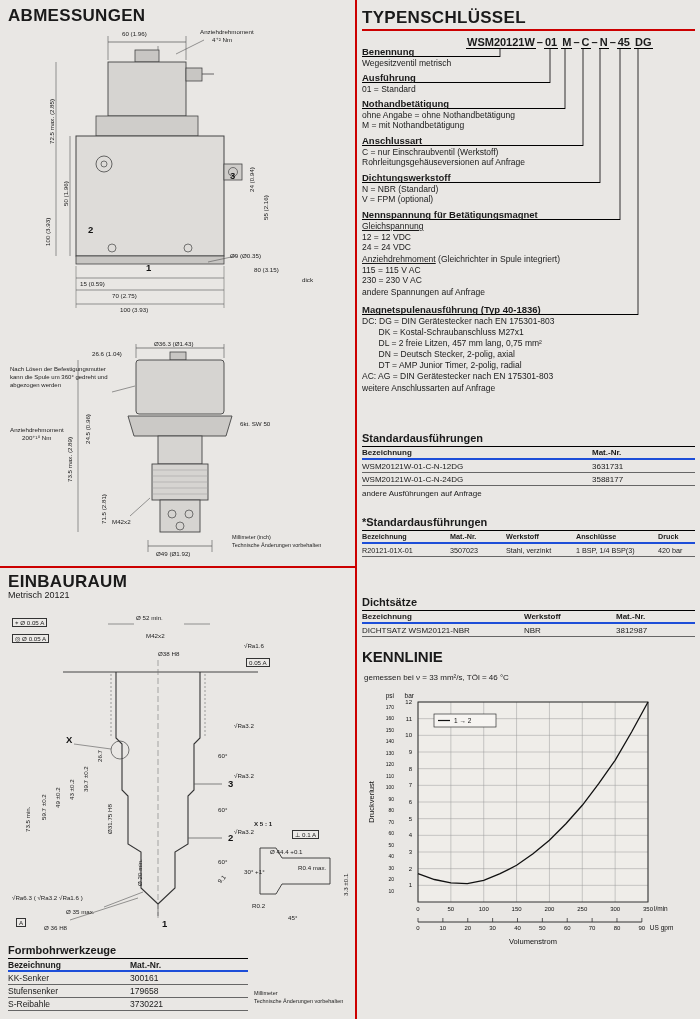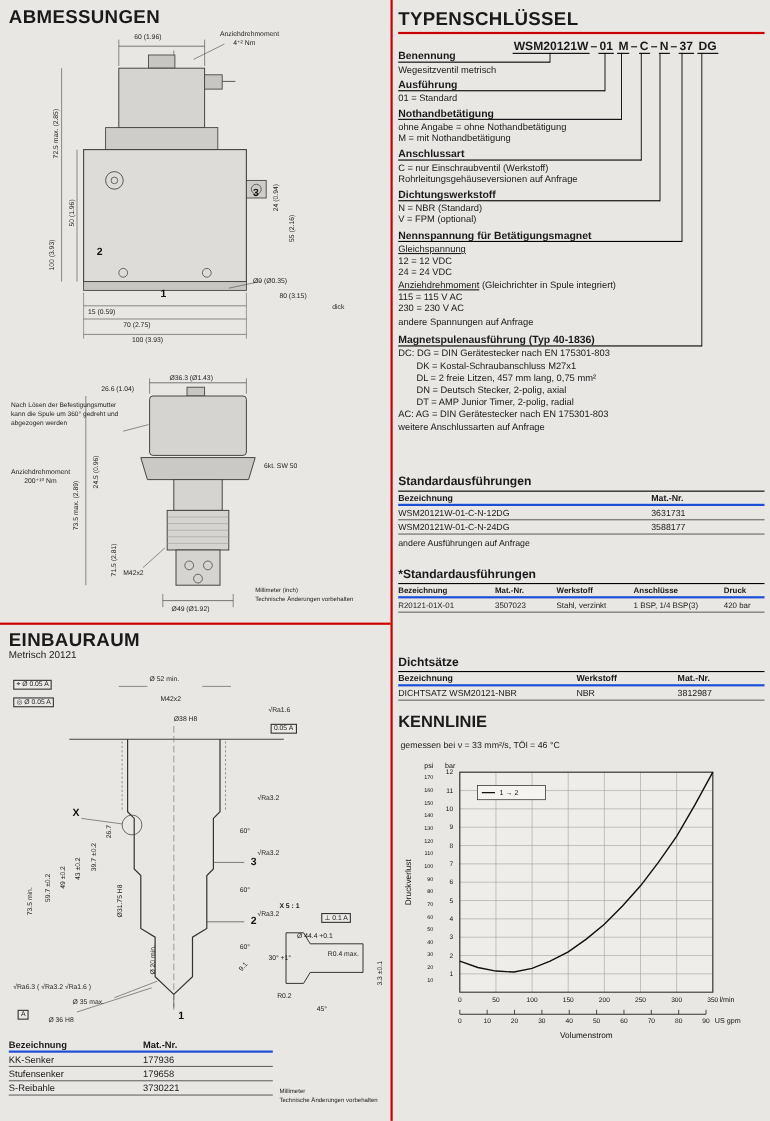--- a/index.html
+++ b/index.html
@@ -194,48 +194,49 @@
   <span class="lab" style="left:290px;top:262px">R0.4 max.</span>
   <span class="lab" style="left:236px;top:266px">30° +1°</span>
   <span class="lab rot" style="left:334px;top:294px">3.3 ±0.1</span>
   <span class="lab rot45" style="left:208px;top:278px">9.1</span>
   <span class="lab" style="left:244px;top:300px">R0.2</span>
   <span class="lab" style="left:280px;top:312px">45°</span>
   <span class="lab" style="left:4px;top:292px">√Ra6.3  ( √Ra3.2  √Ra1.6 )</span>
 </div>
 
 <div class="ltbl" style="top:944px">
+  <div class="tbl-title">Formbohrwerkzeuge</div>
   <div class="trow thead">
     <span style="width:122px">Bezeichnung</span>
     <span>Mat.-Nr.</span>
   </div>
   <div class="trow">
     <span style="width:122px">KK-Senker</span>
-    <span>177936</span>
+    <span>300161</span>
   </div>
   <div class="trow">
     <span style="width:122px">Stufensenker</span>
     <span>179658</span>
   </div>
   <div class="trow">
     <span style="width:122px">S-Reibahle</span>
     <span>3730221</span>
   </div>
 </div>
 <span class="lab tiny" style="left:254px;top:990px">Millimeter</span>
 <span class="lab tiny" style="left:254px;top:998px">Technische Änderungen vorbehalten</span>
 
 <div class="redline" style="left:355px;top:0;width:2px;height:1019px"></div>
 
 <div class="abs" style="left:362px;top:8px;width:333px;height:420px">
   <div class="h1">TYPENSCHLÜSSEL</div>
   <div class="redline" style="left:0;top:21px;width:333px;height:2px"></div>
 
   <div class="code-row">
-    <span class="tok">WSM20121W</span><span class="dash">–</span><span class="tok">01</span>&nbsp;<span class="tok">M</span><span class="dash">–</span><span class="tok">C</span><span class="dash">–</span><span class="tok">N</span><span class="dash">–</span><span class="tok">37</span>&nbsp;<span class="tok">DG</span>
+    <span class="tok">WSM20121W</span><span class="dash">–</span><span class="tok">01</span>&nbsp;<span class="tok">M</span><span class="dash">–</span><span class="tok">C</span><span class="dash">–</span><span class="tok">N</span><span class="dash">–</span><span class="tok">45</span>&nbsp;<span class="tok">DG</span>
   </div>
 
   <svg style="position:absolute;left:0;top:40px" width="333" height="380">
     <line x1="138" y1="0" x2="138" y2="9" stroke="#000" stroke-width="0.8"></line>
     <line x1="188" y1="0" x2="188" y2="35" stroke="#000" stroke-width="0.8"></line>
     <line x1="203" y1="0" x2="203" y2="61" stroke="#000" stroke-width="0.8"></line>
     <line x1="221" y1="0" x2="221" y2="98" stroke="#000" stroke-width="0.8"></line>
     <line x1="238" y1="0" x2="238" y2="135" stroke="#000" stroke-width="0.8"></line>
     <line x1="258" y1="0" x2="258" y2="172" stroke="#000" stroke-width="0.8"></line>
     <line x1="276" y1="0" x2="276" y2="267" stroke="#000" stroke-width="0.8"></line>

